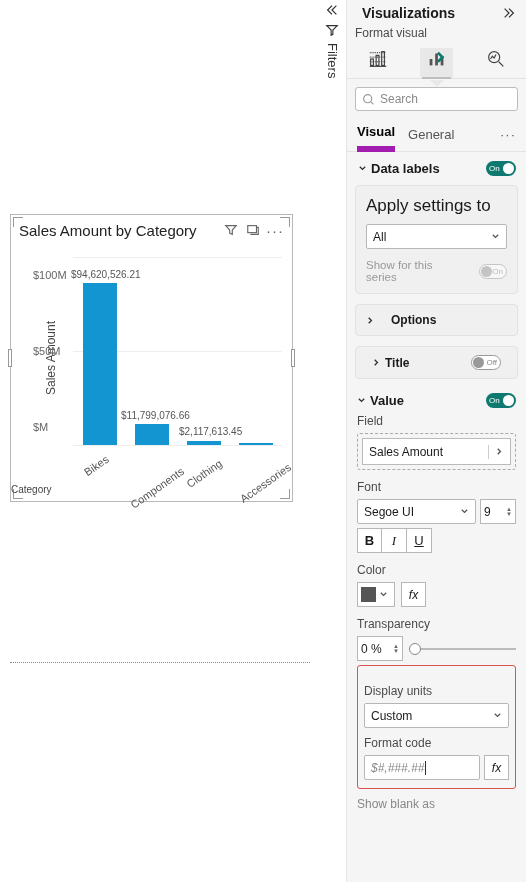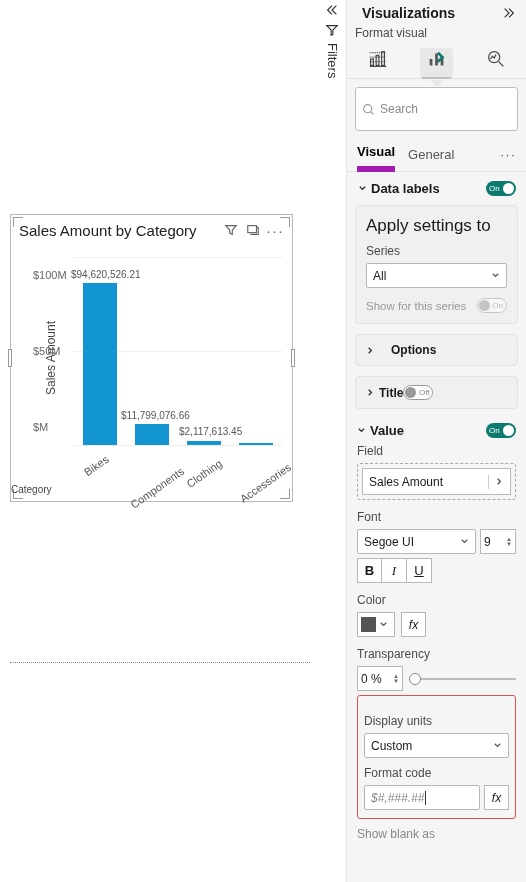--- a/index.html
+++ b/index.html
@@ -19,34 +19,34 @@
 
 
 .mode-tabs { display: flex; gap: 26px; padding: 2px 14px 0 14px; border-bottom: 1px solid #e3e3e3; }
 .mode-tab { width: 34px; padding-bottom: 8px; display: flex; align-items: center; justify-content: center; position: relative; cursor: pointer; }
 .mode-tab.active::after { content: ""; position: absolute; left: 2px; right: 2px; bottom: -1px; border-bottom: 2px solid #bfbfbf; }
 .mode-tab.active { background: #e8e8e8; border-radius: 2px; }
 .mode-tab.active .arrow-down { position: absolute; bottom: -9px; left: 50%; transform: translateX(-50%); width: 0; height: 0; border-left: 7px solid transparent; border-right: 7px solid transparent; border-top: 7px solid #e8e8e8; }
 
 
 .search-row { padding: 8px 8px 6px 8px; }
-.search-box { width: 100%; height: 44px; border: 1px solid #bcbcbc; border-radius: 3px; background: #fff; display: flex; align-items: center; padding: 0 6px; gap: 5px; color: #8a8a8a; font-size: 12px; }
+.search-box { width: 100%; height: 24px; border: 1px solid #bcbcbc; border-radius: 3px; background: #fff; display: flex; align-items: center; padding: 0 6px; gap: 5px; color: #8a8a8a; font-size: 12px; }
 
 
 .sub-tabs { display: flex; align-items: center; gap: 13px; padding: 0 10px; border-bottom: 1px solid #e3e3e3; }
 .sub-tab { padding: 7px 0; font-size: 13px; cursor: pointer; color: #555; }
 .sub-tab.active { color: #000; font-weight: 600; border-bottom: 6px solid #a21caf; margin-bottom: -1px; }
 .more-dots { margin-left: auto; color: #555; letter-spacing: 1px; cursor: pointer; }
 
 
 .scroll-body { flex: 1; overflow: hidden; padding: 0 8px 8px 8px; }
 .section-row { display: flex; align-items: center; justify-content: space-between; padding: 9px 2px; font-size: 13px; }
 .section-row .left { display: flex; align-items: center; gap: 4px; }
 .caret { width: 10px; height: 10px; display: inline-flex; align-items: center; justify-content: center; }
-.toggle { width: 30px; height: 15px; border-radius: 8px; background: #0d7a6f; position: relative; display: flex; align-items: center; justify-content: flex-end; padding-right: 2px; cursor: pointer; }
+.toggle { width: 30px; height: 15px; border-radius: 8px; background: #0d7a6f; position: relative; display: flex; align-items: center; justify-content: flex-end; padding-right: 2px; cursor: pointer; margin-left: 20px; }
 .toggle .knob { width: 11px; height: 11px; border-radius: 50%; background: #fff; }
 .toggle .lbl { position: absolute; left: 3px; font-size: 8px; color: #fff; }
 .toggle.off { background: #fff; border: 1px solid #999; justify-content: flex-start; padding: 0 0 0 1px; }
 .toggle.off .knob { background: #999; }
 .toggle.off .lbl { left: auto; right: 3px; color: #888; }
 .toggle.off.disabled { opacity: .5; }
 
 .card { background: #f0f0f0; border: 1px solid #e2e2e2; border-radius: 4px; padding: 10px 10px; margin-bottom: 10px; font-size: 12px; }
 .card.plain { background: transparent; border: none; padding: 0 2px; margin-bottom: 4px; }
 .label { font-size: 12px; color: #4b4b4b; margin-bottom: 5px; }
@@ -241,21 +241,20 @@
         <span style="font-weight:600">Data labels</span>
       </div>
       <div class="toggle">
         <span class="lbl">On</span>
           <div class="knob"></div>
       </div>
     </div>
 
     <div class="card">
       <div style="font-size:17px; margin-bottom:8px;">Apply settings to</div>
-      <div class="label">Series</div>
       <div class="select">
         <span>All</span>
         <svg width="9" height="9" viewBox="0 0 10 10" fill="none" stroke="#555" stroke-width="1.4">
             <path d="M2 3l3 3 3-3"></path>
           </svg>
       </div>
       <div style="display:flex;align-items:center;justify-content:space-between;margin-top:10px">
         <span style="color:#999;font-size:11.5px">Show for this series</span>
         <div class="toggle off disabled">
           <div class="knob"></div>
@@ -266,21 +265,21 @@
 
     <div class="card" style="padding:8px 10px">
       <div class="left" style="display:flex;align-items:center;gap:16px">
         <svg width="9" height="9" viewBox="0 0 10 10" fill="none" stroke="#333" stroke-width="1.5">
             <path d="M3 2l3 3-3 3"></path>
           </svg>
         <span style="font-weight:600">Options</span>
       </div>
     </div>
 
-    <div class="card" style="padding:8px 10px;display:flex;align-items:center;">
+    <div class="card" style="padding:8px 16px;display:flex;align-items:center;justify-content:space-between">
       <div class="left" style="display:flex;align-items:center;gap:4px">
         <svg width="9" height="9" viewBox="0 0 10 10" fill="none" stroke="#333" stroke-width="1.5">
             <path d="M3 2l3 3-3 3"></path>
           </svg>
         <span style="font-weight:600">Title</span>
       </div>
       <div class="toggle off">
         <div class="knob"></div>
           <span class="lbl">Off</span>
       </div>

